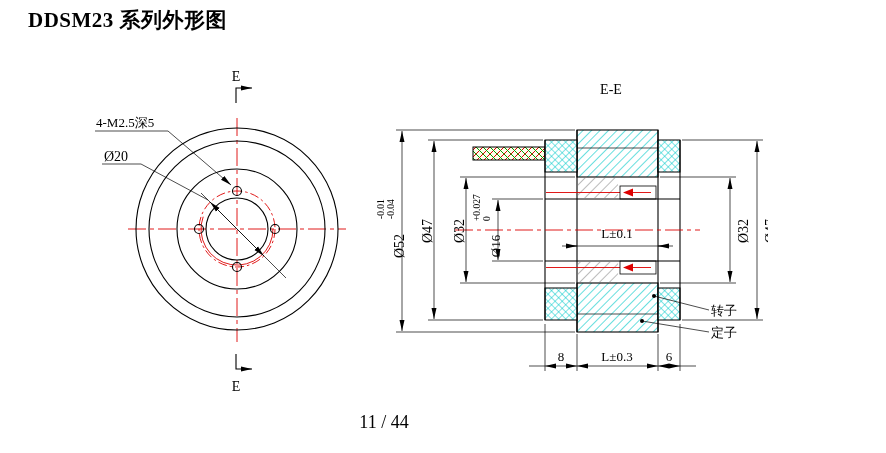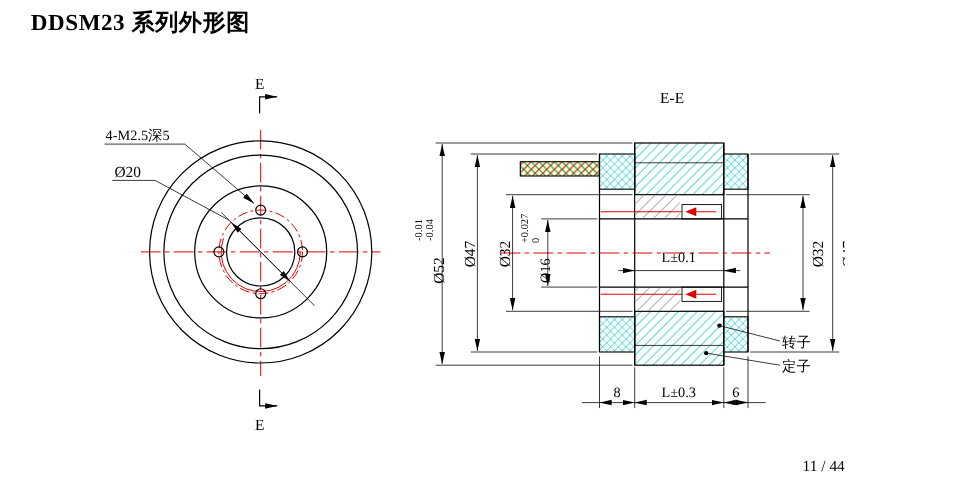--- a/index.html
+++ b/index.html
@@ -1,20 +1,20 @@
 <!DOCTYPE html>
 <html><head>
 <meta charset="utf-8">
 <style>
   html,body{margin:0;padding:0;background:#fff;}
   .canvas{position:relative;width:768px;height:453px;background:#ffffff;overflow:hidden;
           font-family:"Liberation Serif",serif;color:#000;}
   .title{position:absolute;left:28px;top:6px;margin:0;font-size:21px;font-weight:700;
          letter-spacing:.5px;font-family:"Liberation Serif",serif;}
-  .pagenum{position:absolute;bottom:20px;left:0;width:100%;text-align:right;font-size:14px;}
+  .pagenum{position:absolute;bottom:20px;left:0;width:100%;text-align:center;font-size:18px;}
   svg{position:absolute;left:0;top:0;}
   .ln{stroke:#000;stroke-width:1.1;fill:none;}
   .thin{stroke:#000;stroke-width:0.7;fill:none;}
   .cl{stroke:#dd0000;stroke-width:0.9;fill:none;stroke-dasharray:18 4 4 4;}
   .boltc{stroke:#dd0000;stroke-width:0.9;fill:none;stroke-dasharray:9 3 2.5 3;}
   .redln{stroke:#dd0000;stroke-width:0.9;fill:none;}
   .dim{font:13px "Liberation Serif",serif;fill:#000;}
   .dim14{font:14px "Liberation Serif",serif;fill:#000;}
   .dimsmall{font:9.5px "Liberation Serif",serif;fill:#000;}
 </style>

